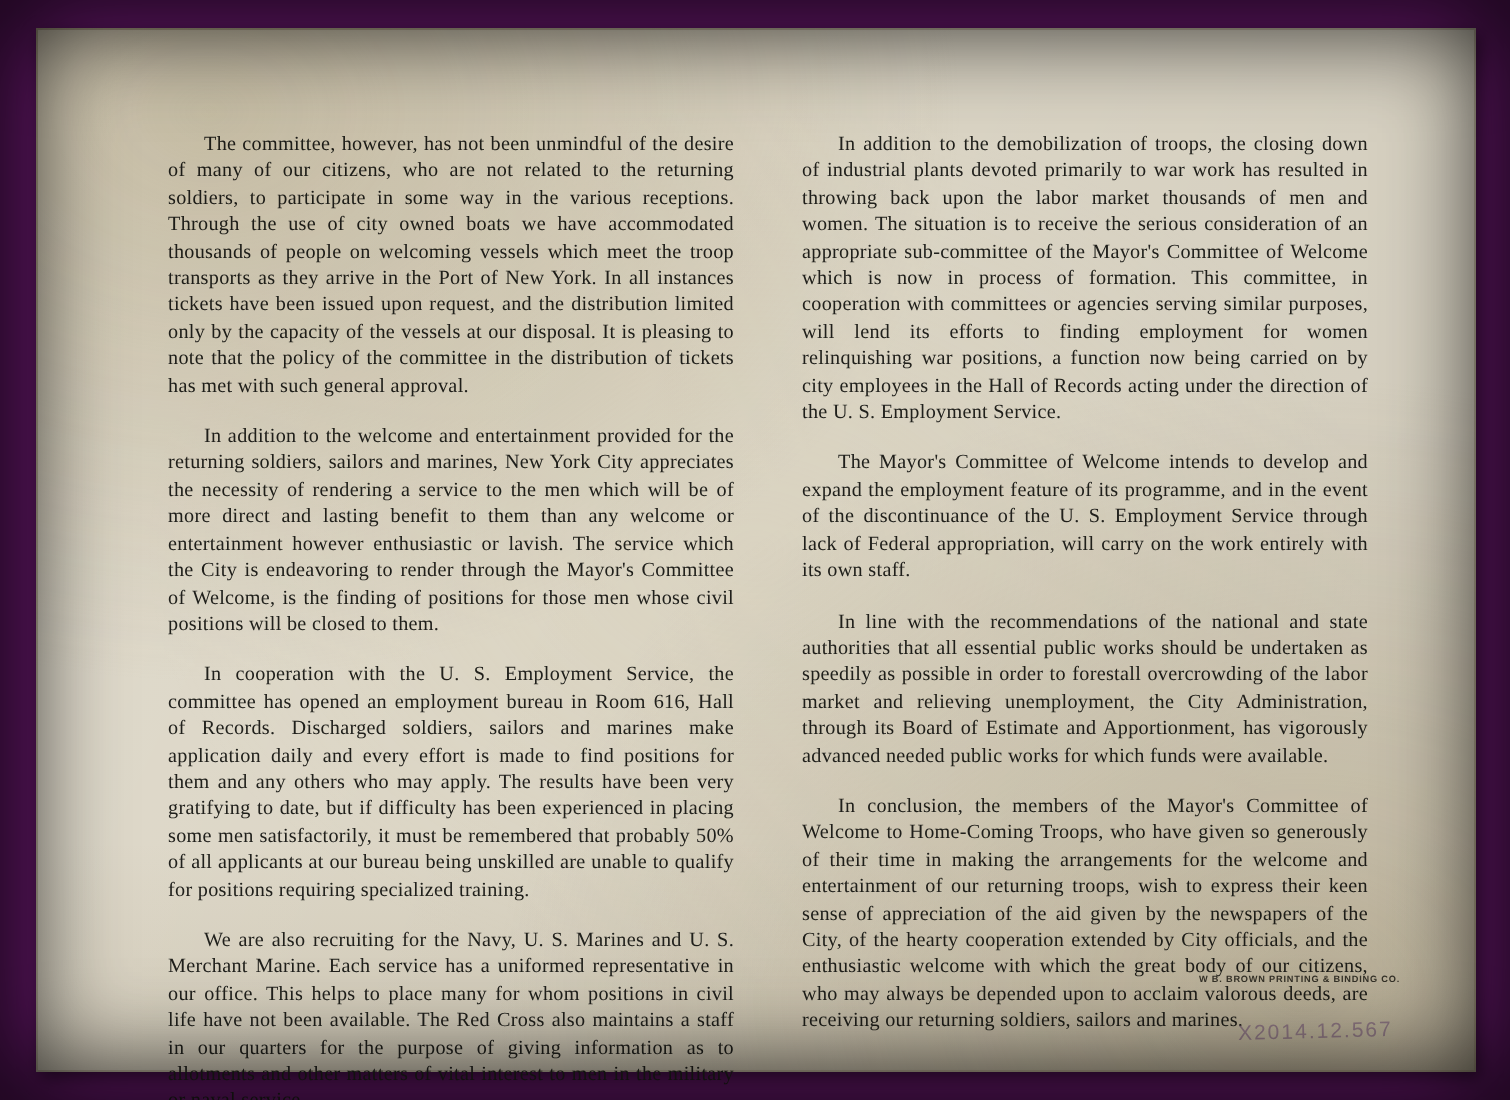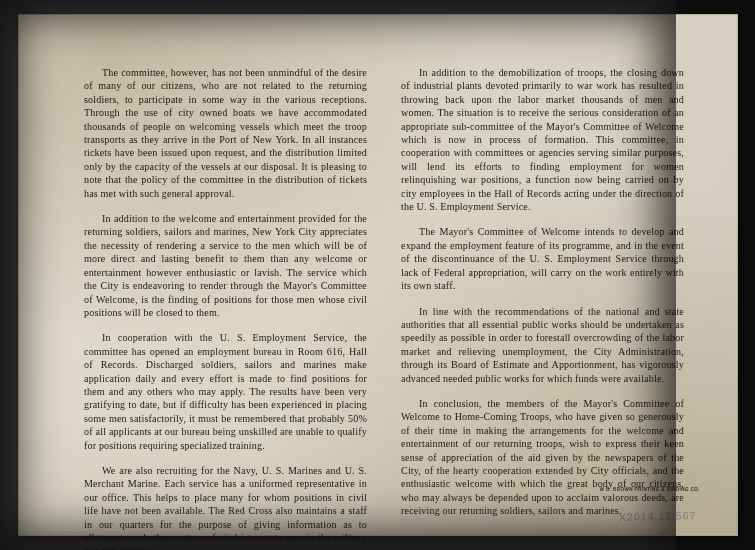--- a/index.html
+++ b/index.html
@@ -8,23 +8,23 @@
     background: #0d0d0d;
   }
   body {
     width: 755px;
     height: 550px;
     overflow: hidden;
     font-family: "Liberation Serif", serif;
   }
   #page-wrap {
     position: relative;
-    width: 676px;
+    width: 755px;
     height: 550px;
-    background: #404040;
+    background: #701a75;
   }
   
   #sheet {
     position: absolute;
     left: 18px;
     top: 14px;
     width: 720px;
     height: 522px;
     background: #dcd6c6;
     background-image:

